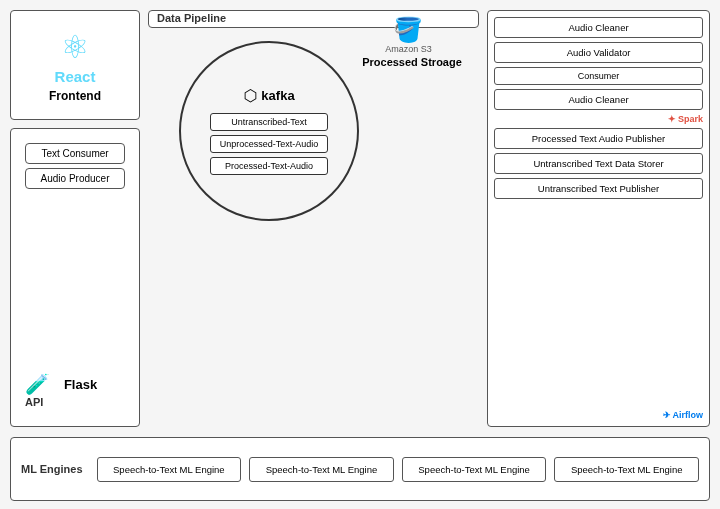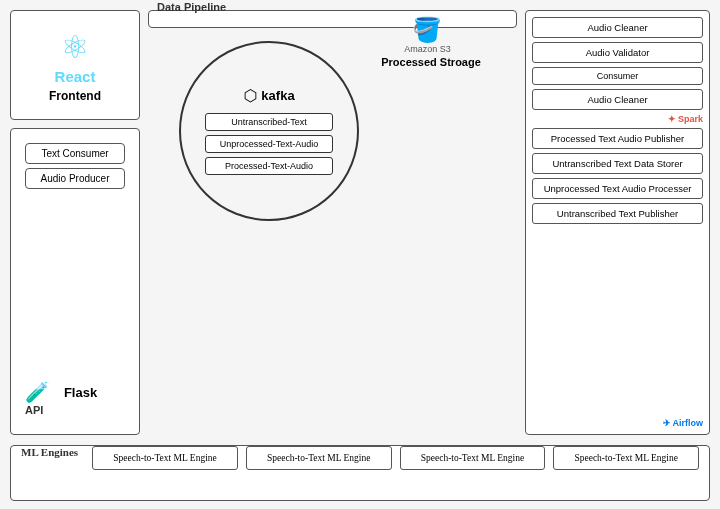--- a/index.html
+++ b/index.html
@@ -150,21 +150,21 @@
       font-weight: bold;
     }
 
     .kafka-topic {
       border: 1.5px solid #333;
       border-radius: 3px;
       padding: 3px 8px;
       font-size: 9px;
       margin: 2px 0;
       background: #fff;
-      width: 128px;
+      width: 118px;
       text-align: center;
     }
 
     .processed-storage-area {
       position: absolute;
       top: 5px;
       right: 10px;
       left: 200px;
       display: flex;
       flex-direction: column;
@@ -189,30 +189,30 @@
 
     .storage-label {
       font-size: 11px;
       font-weight: bold;
       margin-top: 2px;
       padding-left: 7px;
     }
 
     .data-pipeline-label {
       position: absolute;
-      bottom: 14px;
+      bottom: 3px;
       left: 8px;
       font-size: 11px;
       font-weight: bold;
       color: #333;
     }
 
     
     .right-panel {
-      width: 185px;
+      width: 223px;
       flex-shrink: 0;
       display: flex;
       flex-direction: column;
       gap: 0;
       border: 1.5px solid #555;
       border-radius: 4px;
       background: #fff;
       padding: 6px;
       position: relative;
     }
@@ -258,31 +258,30 @@
       font-size: 9px;
       font-weight: bold;
       color: #017cee;
       display: flex;
       align-items: center;
       gap: 2px;
     }
 
     
     .bottom-panel {
-      height: 56px;
+      height: 64px;
       border-top: 1.5px solid #555;
       border: 1.5px solid #555;
       border-radius: 4px;
       background: #fff;
       margin: 0 10px 8px 10px;
       display: flex;
-      align-items: flex-start;
+      align-items: center;
       padding: 0 10px;
       gap: 8px;
-      font-family: Liberation Serif, serif;
     }
 
     .ml-label {
       font-size: 11px;
       font-weight: bold;
       color: #333;
       white-space: nowrap;
       margin-right: 6px;
     }
 
@@ -361,21 +360,20 @@
       <div class="validator-half">Consumer</div>
     </div>
     <div class="service-box">Audio Cleaner</div>
     <div class="spark-label">
       <span>✦</span>
       <span>Spark</span>
     </div>
 
     <div class="service-box">Processed Text Audio Publisher</div>
     <div class="service-box">Untranscribed Text Data Storer</div>
-    <div class="service-box">Unprocessed Text Audio Processer</div>
     <div class="service-box">Untranscribed Text Publisher</div>
 
     <div class="airflow-label">
       <span>✈</span>
       <span>Airflow</span>
     </div>
   </div>
 
 </div>
 

